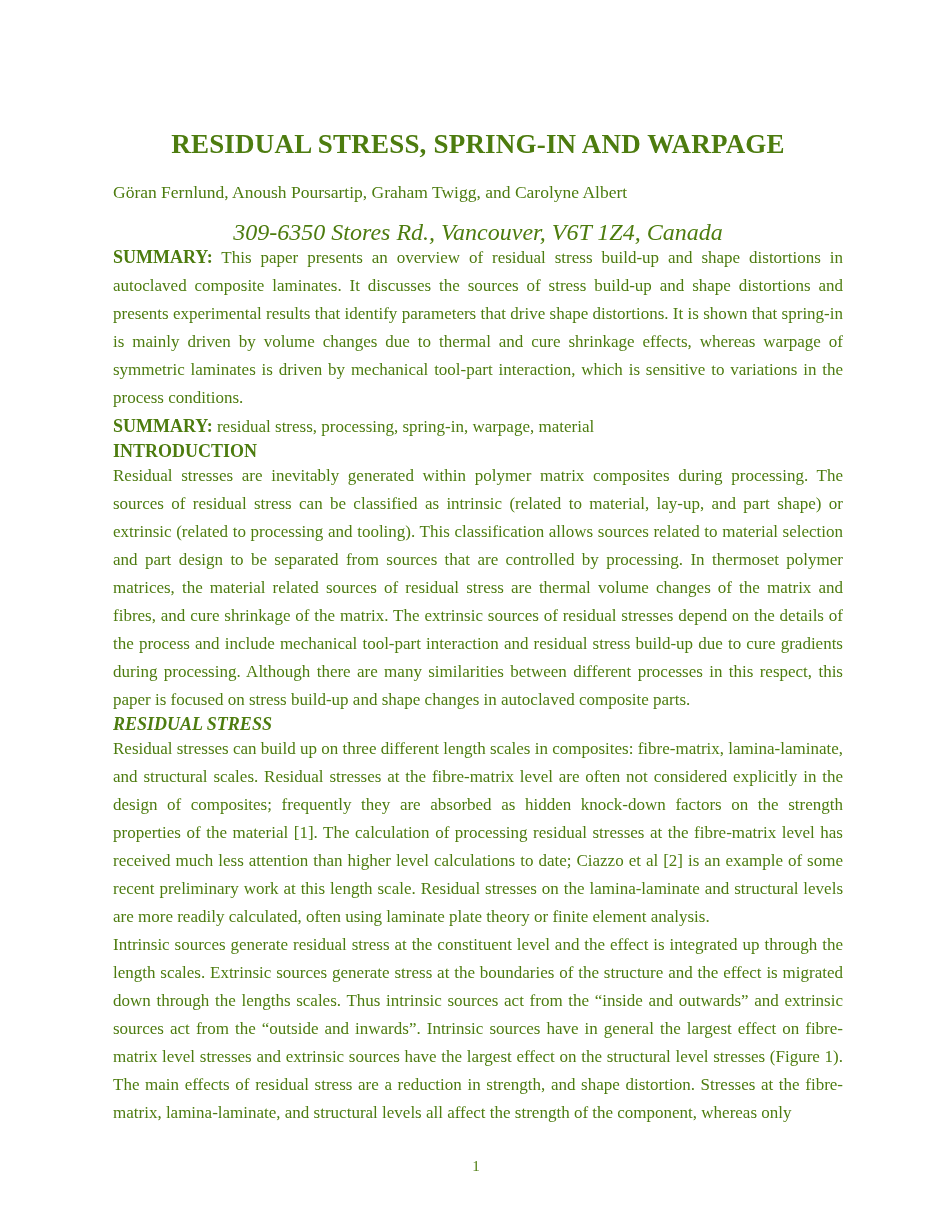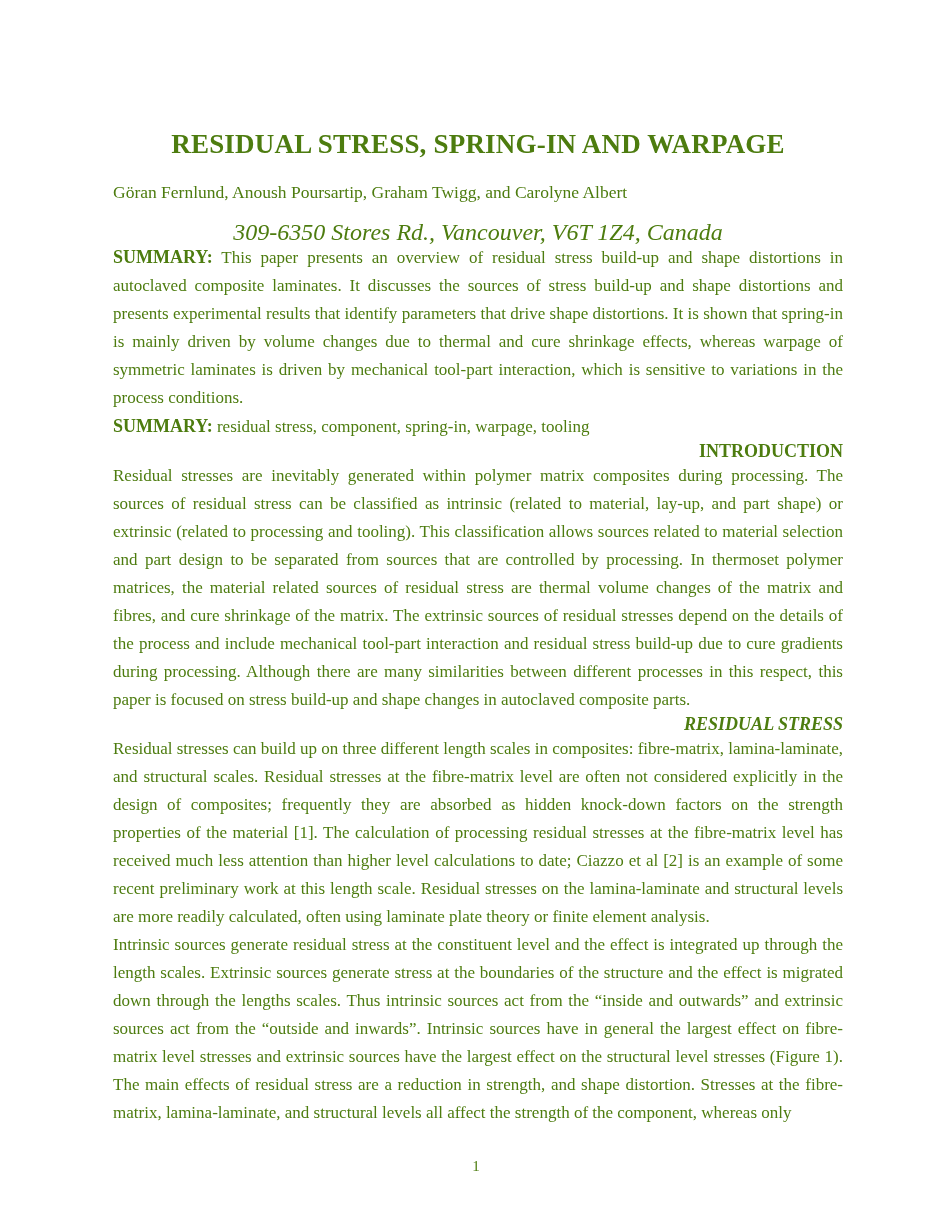--- a/index.html
+++ b/index.html
@@ -50,21 +50,21 @@
     text-align: justify;
     margin: 0;
   }
   .summary { margin-top: 41px; }
   .keywords { margin-top: 23px; text-align: left; }
   .inline-label {
     font-weight: bold;
     font-size: 18px;
   }
   h2.section-heading {
-    text-align: right;
+    text-align: left;
     font-weight: bold;
     font-size: 18px;
     line-height: 21px;
     margin: 0;
   }
   .intro-heading { margin-top: 42px; }
   .intro-para { margin-top: 17px; }
   .rs-heading { margin-top: 21px; font-style: italic; }
   .rs-para1 { margin-top: 18px; }
   .rs-para2 { margin-top: 19px; }
@@ -87,21 +87,21 @@
     <div class="title-line">RESIDUAL STRESS, SPRING-IN AND WARPAGE</div>
   </h1>
 
   <div class="authors">Göran Fernlund, Anoush Poursartip, Graham Twigg, and Carolyne Albert</div>
 
 
   <div class="address">309-6350 Stores Rd., Vancouver, V6T 1Z4, Canada</div>
 
   <p class="body-text summary"><b class="inline-label">SUMMARY:</b> <span>This paper presents an overview of residual stress build-up and shape distortions in autoclaved composite laminates. It discusses the sources of stress build-up and shape distortions and presents experimental results that identify parameters that drive shape distortions. It is shown that spring-in is mainly driven by volume changes due to thermal and cure shrinkage effects, whereas warpage of symmetric laminates is driven by mechanical tool-part interaction, which is sensitive to variations in the process conditions.</span></p>
 
-  <p class="body-text keywords"><b class="inline-label">SUMMARY:</b> <span>residual stress, component, spring-in, warpage, tooling</span></p>
+  <p class="body-text keywords"><b class="inline-label">SUMMARY:</b> <span>residual stress, processing, spring-in, warpage, material</span></p>
 
   <h2 class="section-heading intro-heading">INTRODUCTION</h2>
 
   <p class="body-text intro-para">Residual stresses are inevitably generated within polymer matrix composites during processing. The sources of residual stress can be classified as intrinsic (related to material, lay-up, and part shape) or extrinsic (related to processing and tooling). This classification allows sources related to material selection and part design to be separated from sources that are controlled by processing. In thermoset polymer matrices, the material related sources of residual stress are thermal volume changes of the matrix and fibres, and cure shrinkage of the matrix.  The extrinsic sources of residual stresses depend on the details of the process and include mechanical tool-part interaction and residual stress build-up due to cure gradients during processing. Although there are many similarities between different processes in this respect, this paper is focused on stress build-up and shape changes in autoclaved composite parts.</p>
 
   <h2 class="section-heading rs-heading">RESIDUAL STRESS</h2>
 
   <p class="body-text rs-para1">Residual stresses can build up on three different length scales in composites: fibre-matrix, lamina-laminate, and structural scales. Residual stresses at the fibre-matrix level are often not considered explicitly in the design of composites; frequently they are absorbed as hidden knock-down factors on the strength properties of the material [1].  The calculation of processing residual stresses at the fibre-matrix level has received much less attention than higher level calculations to date; Ciazzo et al [2] is an example of some recent preliminary work at this length scale. Residual stresses on the lamina-laminate and structural levels are more readily calculated, often using laminate plate theory or finite element analysis.</p>
 
   <p class="body-text rs-para2">Intrinsic sources generate residual stress at the constituent level and the effect is integrated up through the length scales. Extrinsic sources generate stress at the boundaries of the structure and the effect is migrated down through the lengths scales. Thus intrinsic sources act from the “inside and outwards” and extrinsic sources act from the “outside and inwards”. Intrinsic sources have in general the largest effect on fibre-matrix level stresses and extrinsic sources have the largest effect on the structural level stresses (Figure 1). The main effects of residual stress are a reduction in strength, and shape distortion. Stresses at the fibre-matrix, lamina-laminate, and structural levels all affect the strength of the component, whereas only</p>

